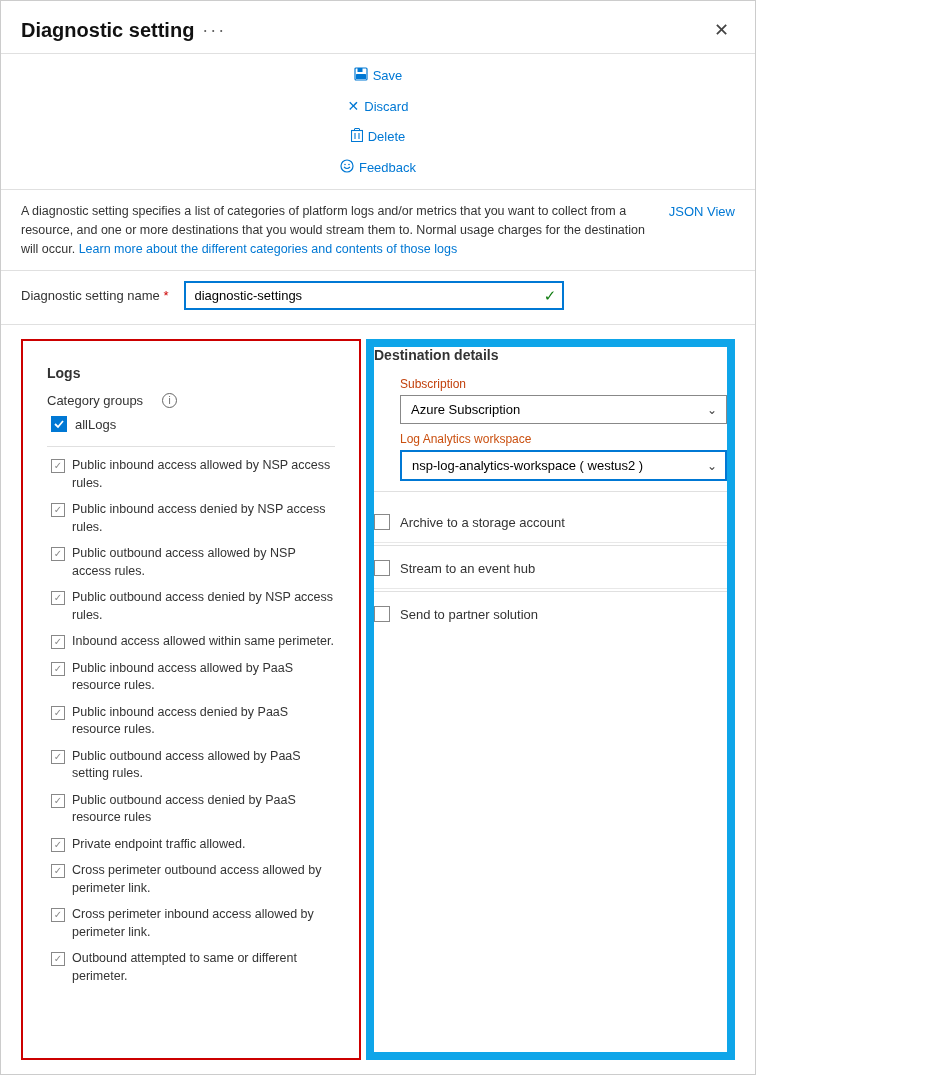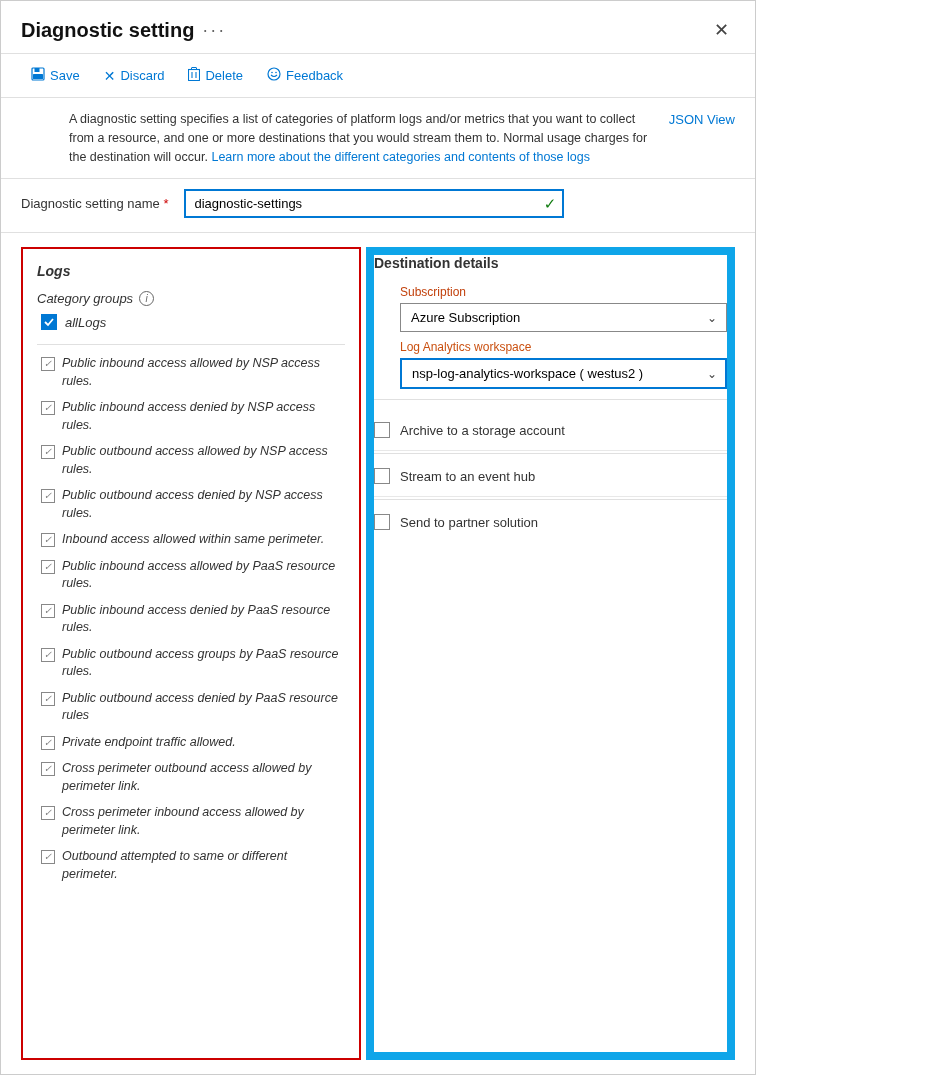--- a/index.html
+++ b/index.html
@@ -48,20 +48,21 @@
       border: none;
       background: none;
       padding: 2px 6px;
     }
     .toolbar {
       display: flex;
       align-items: center;
       gap: 4px;
       padding: 8px 20px;
       border-bottom: 1px solid #e0e0e0;
+      flex-direction: column;
     }
     .toolbar-btn {
       display: flex;
       align-items: center;
       gap: 5px;
       padding: 5px 10px;
       background: none;
       border: none;
       cursor: pointer;
       font-size: 13px;
@@ -77,21 +78,20 @@
       font-size: 12.5px;
       line-height: 1.5;
       color: #333;
       display: flex;
       justify-content: space-between;
       align-items: flex-start;
     }
     .info-bar-text {
       flex: 1;
       margin-right: 20px;
-      margin-left: 48px;
     }
     .info-bar a, .link {
       color: #0078d4;
       text-decoration: none;
     }
     .json-view-link {
       color: #0078d4;
       font-size: 13px;
       white-space: nowrap;
       cursor: pointer;
@@ -132,36 +132,35 @@
     .main-content {
       display: flex;
       flex: 1;
       padding: 0;
       gap: 0;
     }
     .logs-panel {
       flex: 0 0 340px;
       border: 2px solid #c00;
       margin: 14px 0 14px 20px;
-      padding: 14px;
+      padding: 24px;
       overflow-y: auto;
-      font-style: italic;
     }
     .logs-title {
       font-size: 14px;
       font-weight: 600;
       margin-bottom: 12px;
     }
     .section-subtitle {
       font-size: 13px;
       font-weight: 500;
       margin-bottom: 8px;
       display: flex;
       align-items: center;
-      gap: 6px;
+      gap: 19px;
     }
     .info-icon {
       display: inline-flex;
       align-items: center;
       justify-content: center;
       width: 15px;
       height: 15px;
       border-radius: 50%;
       border: 1px solid #666;
       font-size: 10px;
@@ -440,21 +439,21 @@
         <div class="cat-row">
           <div class="cat-checkbox checked">
               <span class="cat-checkmark">✓</span>
             </div>
           <span>Public inbound access denied by PaaS resource rules.</span>
         </div>
         <div class="cat-row">
           <div class="cat-checkbox checked">
               <span class="cat-checkmark">✓</span>
             </div>
-          <span>Public outbound access groups by PaaS resource rules.</span>
+          <span>Public outbound access allowed by PaaS setting rules.</span>
         </div>
         <div class="cat-row">
           <div class="cat-checkbox checked">
               <span class="cat-checkmark">✓</span>
             </div>
           <span>Public outbound access denied by PaaS resource rules</span>
         </div>
         <div class="cat-row">
           <div class="cat-checkbox checked">
               <span class="cat-checkmark">✓</span>

